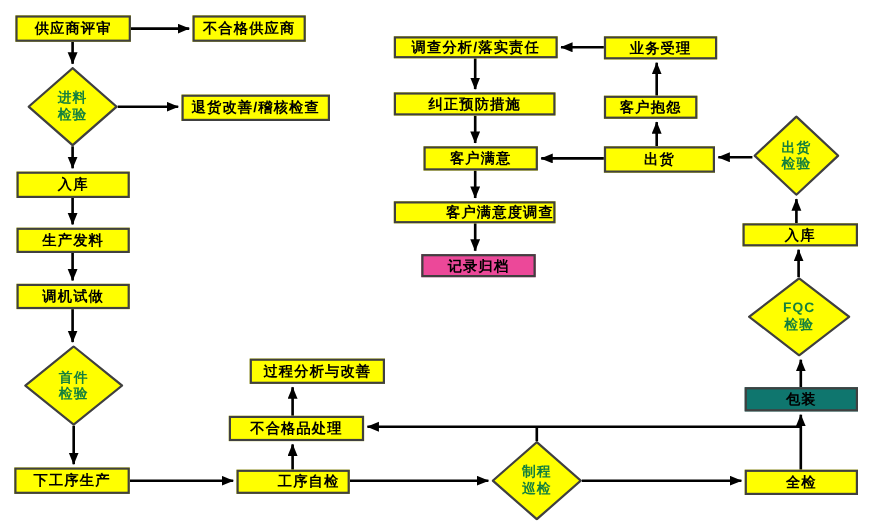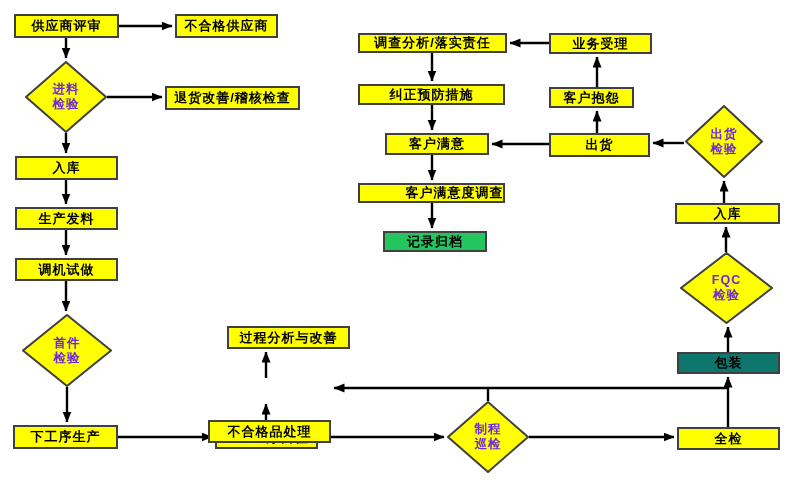--- a/index.html
+++ b/index.html
@@ -14,21 +14,21 @@
     background:#ffff00;border:2px solid #404040;
     display:flex;align-items:center;justify-content:center;
     font-weight:bold;font-size:13px;color:#000;letter-spacing:1px;
     white-space:nowrap;
   }
   .node-diamond{position:absolute;}
   .node-diamond svg{position:absolute;left:0;top:0;display:block;}
   .node-diamond .dlabel{
     position:absolute;left:0;top:0;width:100%;height:100%;
     display:flex;align-items:center;justify-content:center;text-align:center;
-    font-weight:bold;font-size:12.5px;line-height:1.2;color:#6d28d9;
+    font-weight:bold;font-size:12.5px;line-height:1.2;color:#15803d;
     letter-spacing:1px;white-space:pre-line;
   }
 </style>
 </head>
 <body>
 
 <div id="stage">
     <svg id="edge-layer" width="800" height="482">
       <defs>
         <marker id="arrowhead" markerUnits="userSpaceOnUse" markerWidth="12" markerHeight="10" refX="10.5" refY="4.5" orient="auto">
@@ -95,21 +95,21 @@
       </svg>
       <div class="dlabel">首件
 检验</div>
     </div>
     <div class="node-rect" style="left: 13px; top: 425px; width: 105px; height: 24px; background: rgb(255, 255, 0); border-color: rgb(64, 64, 64);">
       <span>下工序生产</span>
     </div>
     <div class="node-rect" style="left: 215px; top: 427px; width: 103px; height: 22px; background: rgb(255, 255, 0); border-color: rgb(64, 64, 64); padding-left: 28px;">
       <span>工序自检</span>
     </div>
-    <div class="node-rect" style="left: 208px; top: 378px; width: 123px; height: 23px; background: rgb(255, 255, 0); border-color: rgb(64, 64, 64); margin-top: 42px;">
+    <div class="node-rect" style="left: 208px; top: 378px; width: 123px; height: 23px; background: rgb(255, 255, 0); border-color: rgb(64, 64, 64);">
       <span>不合格品处理</span>
     </div>
     <div class="node-rect" style="left: 208px; top: 326px; width: 123px; height: 23px; background: rgb(255, 255, 0); border-color: rgb(64, 64, 64); margin-left: 19px;">
       <span>过程分析与改善</span>
     </div>
     <div class="node-diamond" style="left: 447px; top: 401px; width: 82px; height: 72px;">
       <svg width="82" height="72">
         <polygon points="41,1 81,36 41,71 1,36" fill="#ffff00" stroke="#404040" stroke-width="2"></polygon>
       </svg>
       <div class="dlabel">制程
@@ -152,16 +152,16 @@
     </div>
     <div class="node-rect" style="left: 358px; top: 84px; width: 147px; height: 21px; background: rgb(255, 255, 0); border-color: rgb(64, 64, 64);">
       <span>纠正预防措施</span>
     </div>
     <div class="node-rect" style="left: 385px; top: 133px; width: 104px; height: 22px; background: rgb(255, 255, 0); border-color: rgb(64, 64, 64);">
       <span>客户满意</span>
     </div>
     <div class="node-rect" style="left: 358px; top: 183px; width: 147px; height: 20px; background: rgb(255, 255, 0); border-color: rgb(64, 64, 64); padding-left: 46px;">
       <span>客户满意度调查</span>
     </div>
-    <div class="node-rect" style="left: 383px; top: 231px; width: 104px; height: 21px; background: #22c55e; border-color: rgb(64, 64, 64);">
+    <div class="node-rect" style="left: 383px; top: 231px; width: 104px; height: 21px; background: #ec4899; border-color: rgb(64, 64, 64);">
       <span>记录归档</span>
     </div>
   </div>
 
 </body></html>

